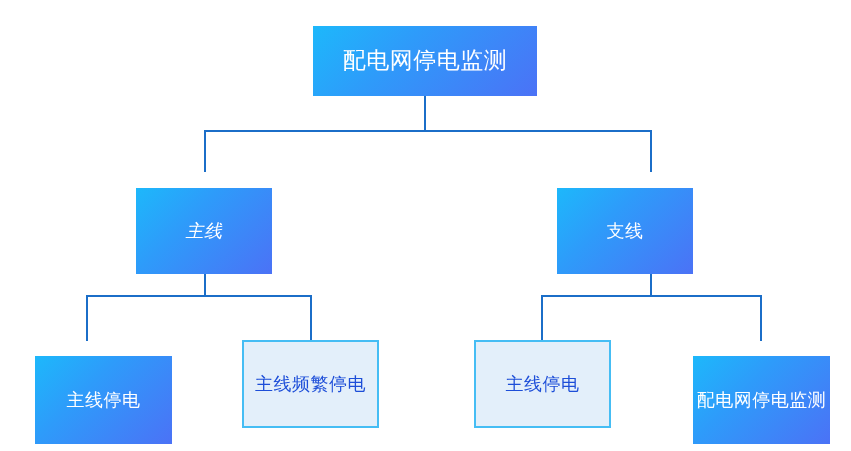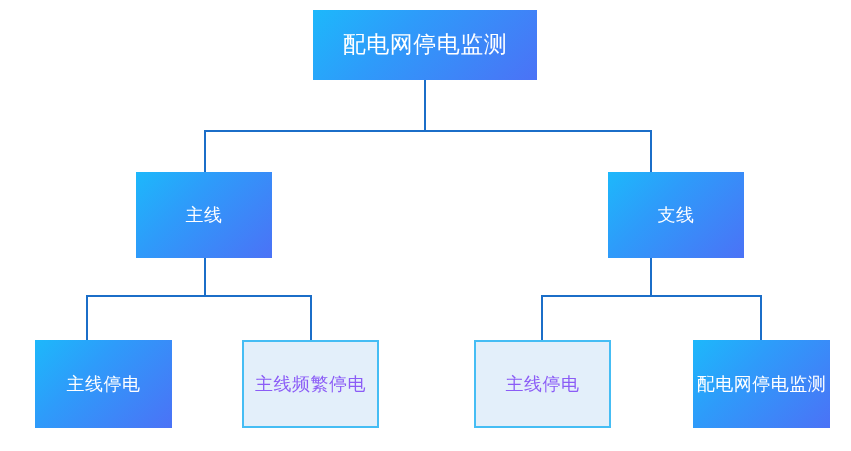--- a/index.html
+++ b/index.html
@@ -35,42 +35,43 @@
     justify-content: center;
     box-sizing: border-box;
     text-align: center;
     line-height: 1.2;
     letter-spacing: 0.5px;
     user-select: none;
   }
   .node-filled {
     background: linear-gradient(135deg, #1db8fb 0%, #2e9bfa 38%, #4b72f6 100%);
     color: #ffffff;
+    margin-top: 16px;
   }
   .node-outlined {
     background: #e3effa;
     border: 2px solid #45bdf4;
-    color: #8b5cf6;
+    color: #1d4ed8;
   }
 
   .node-root {
     left: 313px;
     top: 10px;
     width: 224px;
     height: 70px;
     font-size: 23px;
   }
   .node-level2 {
     top: 172px;
     width: 136px;
     height: 86px;
     font-size: 18px;
   }
-  #node-mainline  { left: 136px; }
-  #node-branchline { left: 608px; }
+  #node-mainline  { left: 136px; font-style: italic; }
+  #node-branchline { left: 557px; }
 
   .node-level3 {
     top: 340px;
     width: 137px;
     height: 88px;
     font-size: 18px;
   }
   #node-mainline-outage          { left: 35px; text-align: center;  }
   #node-mainline-frequent-outage { left: 242px; }
   #node-branchline-outage        { left: 474px; }

